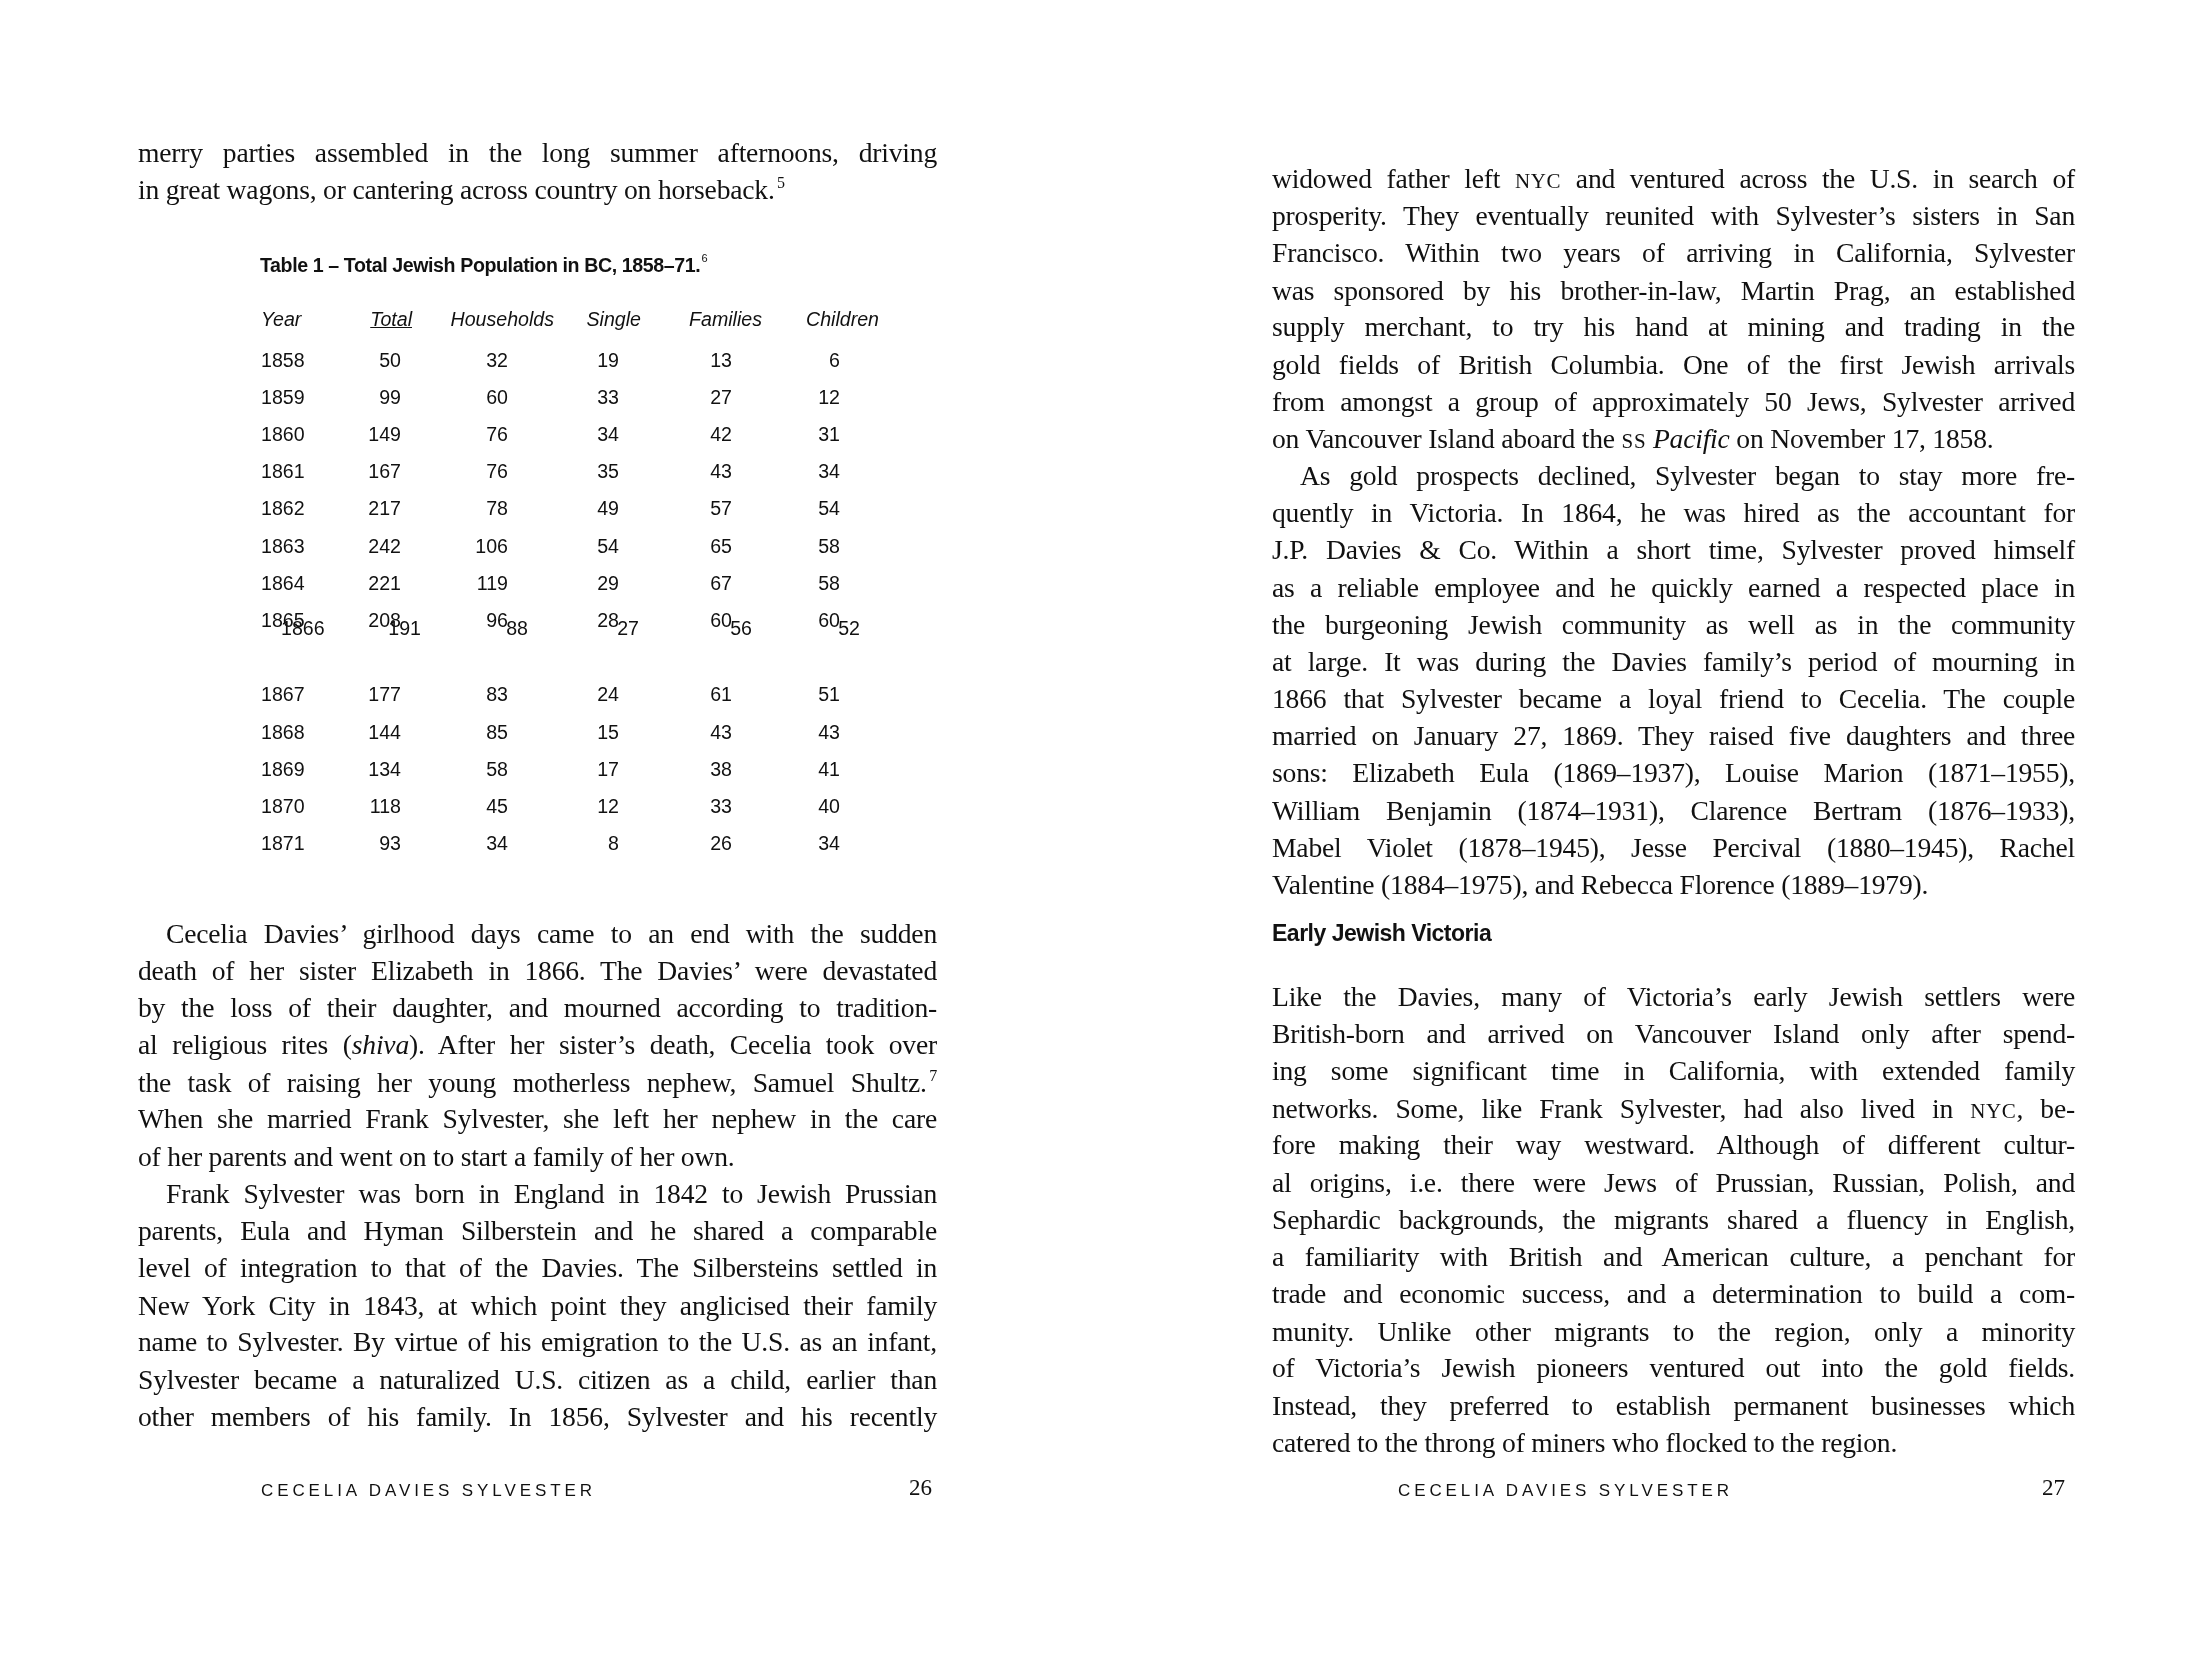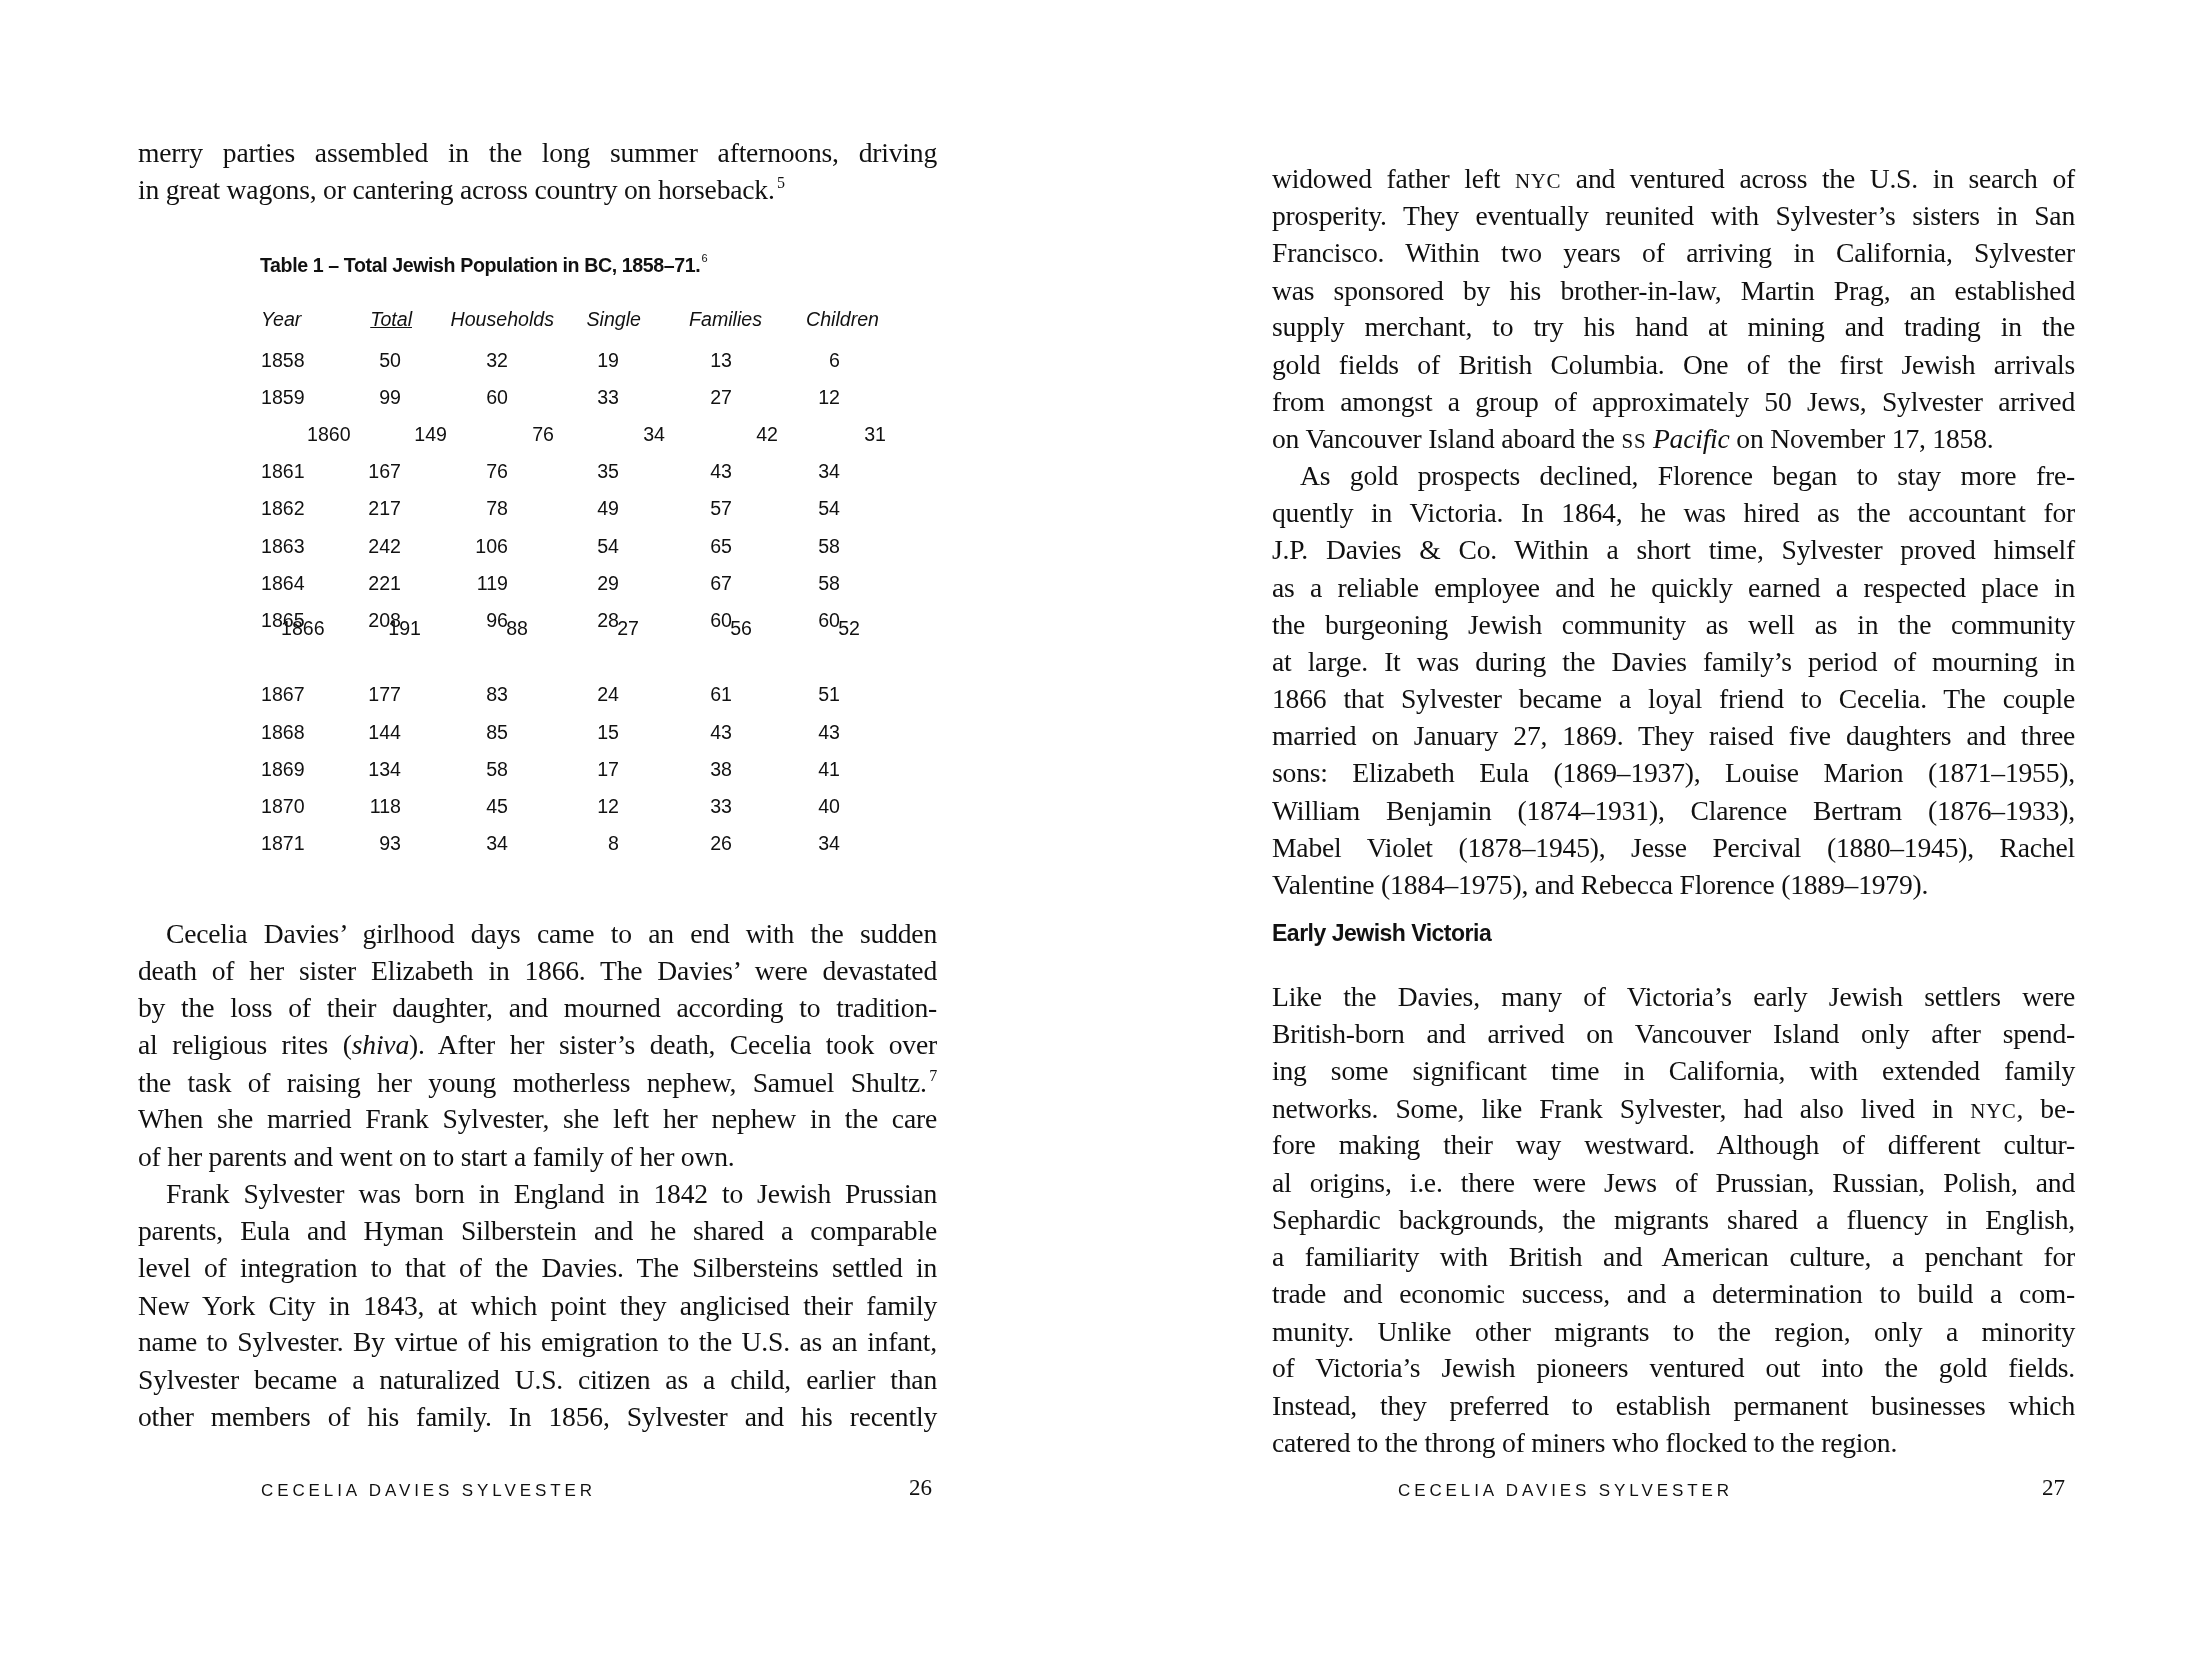--- a/index.html
+++ b/index.html
@@ -92,21 +92,21 @@
         <span class="c-child">6</span>
       </div>
       <div class="tbl-row" style="top: 382px;">
         <span class="c-year">1859</span>
         <span class="c-total">99</span>
         <span class="c-house">60</span>
         <span class="c-single">33</span>
         <span class="c-fam">27</span>
         <span class="c-child">12</span>
       </div>
-      <div class="tbl-row" style="top: 419px; margin-left: 46px;">
+      <div class="tbl-row" style="top: 419px;">
         <span class="c-year">1860</span>
         <span class="c-total">149</span>
         <span class="c-house">76</span>
         <span class="c-single">34</span>
         <span class="c-fam">42</span>
         <span class="c-child">31</span>
       </div>
       <div class="tbl-row" style="top: 456px;">
         <span class="c-year">1861</span>
         <span class="c-total">167</span>
@@ -221,21 +221,21 @@
 
   <div class="line col-right" style="top:134px"><span>widowed father left </span><span class="sc">NYC</span><span> and ventured across the U.S. in search of</span></div>
   <div class="line col-right" style="top:171px">prosperity. They eventually reunited with Sylvester’s sisters in San</div>
   <div class="line col-right" style="top:208px">Francisco. Within two years of arriving in California, Sylvester</div>
   <div class="line col-right" style="top:246px">was sponsored by his brother-in-law, Martin Prag, an established</div>
   <div class="line col-right" style="top:282px">supply merchant, to try his hand at mining and trading in the</div>
   <div class="line col-right" style="top:320px">gold fields of British Columbia. One of the first Jewish arrivals</div>
   <div class="line col-right" style="top:357px">from amongst a group of approximately 50 Jews, Sylvester arrived</div>
   <div class="line col-right last" style="top:394px"><span>on Vancouver Island aboard the </span><span class="sc">SS</span> <em>Pacific</em><span> on November 17, 1858.</span></div>
 
-  <div class="line col-right indent" style="top:431px">As gold prospects declined, Florence began to stay more fre-</div>
+  <div class="line col-right indent" style="top:431px">As gold prospects declined, Sylvester began to stay more fre-</div>
   <div class="line col-right" style="top:468px">quently in Victoria. In 1864, he was hired as the accountant for</div>
   <div class="line col-right" style="top:505px">J.P. Davies &amp; Co. Within a short time, Sylvester proved himself</div>
   <div class="line col-right" style="top:543px">as a reliable employee and he quickly earned a respected place in</div>
   <div class="line col-right" style="top:580px">the burgeoning Jewish community as well as in the community</div>
   <div class="line col-right" style="top:617px">at large. It was during the Davies family’s period of mourning in</div>
   <div class="line col-right" style="top:654px">1866 that Sylvester became a loyal friend to Cecelia. The couple</div>
   <div class="line col-right" style="top:691px">married on January 27, 1869. They raised five daughters and three</div>
   <div class="line col-right" style="top:728px">sons: Elizabeth Eula (1869–1937), Louise Marion (1871–1955),</div>
   <div class="line col-right" style="top:766px">William Benjamin (1874–1931), Clarence Bertram (1876–1933),</div>
   <div class="line col-right" style="top:803px">Mabel Violet (1878–1945), Jesse Percival (1880–1945), Rachel</div>

